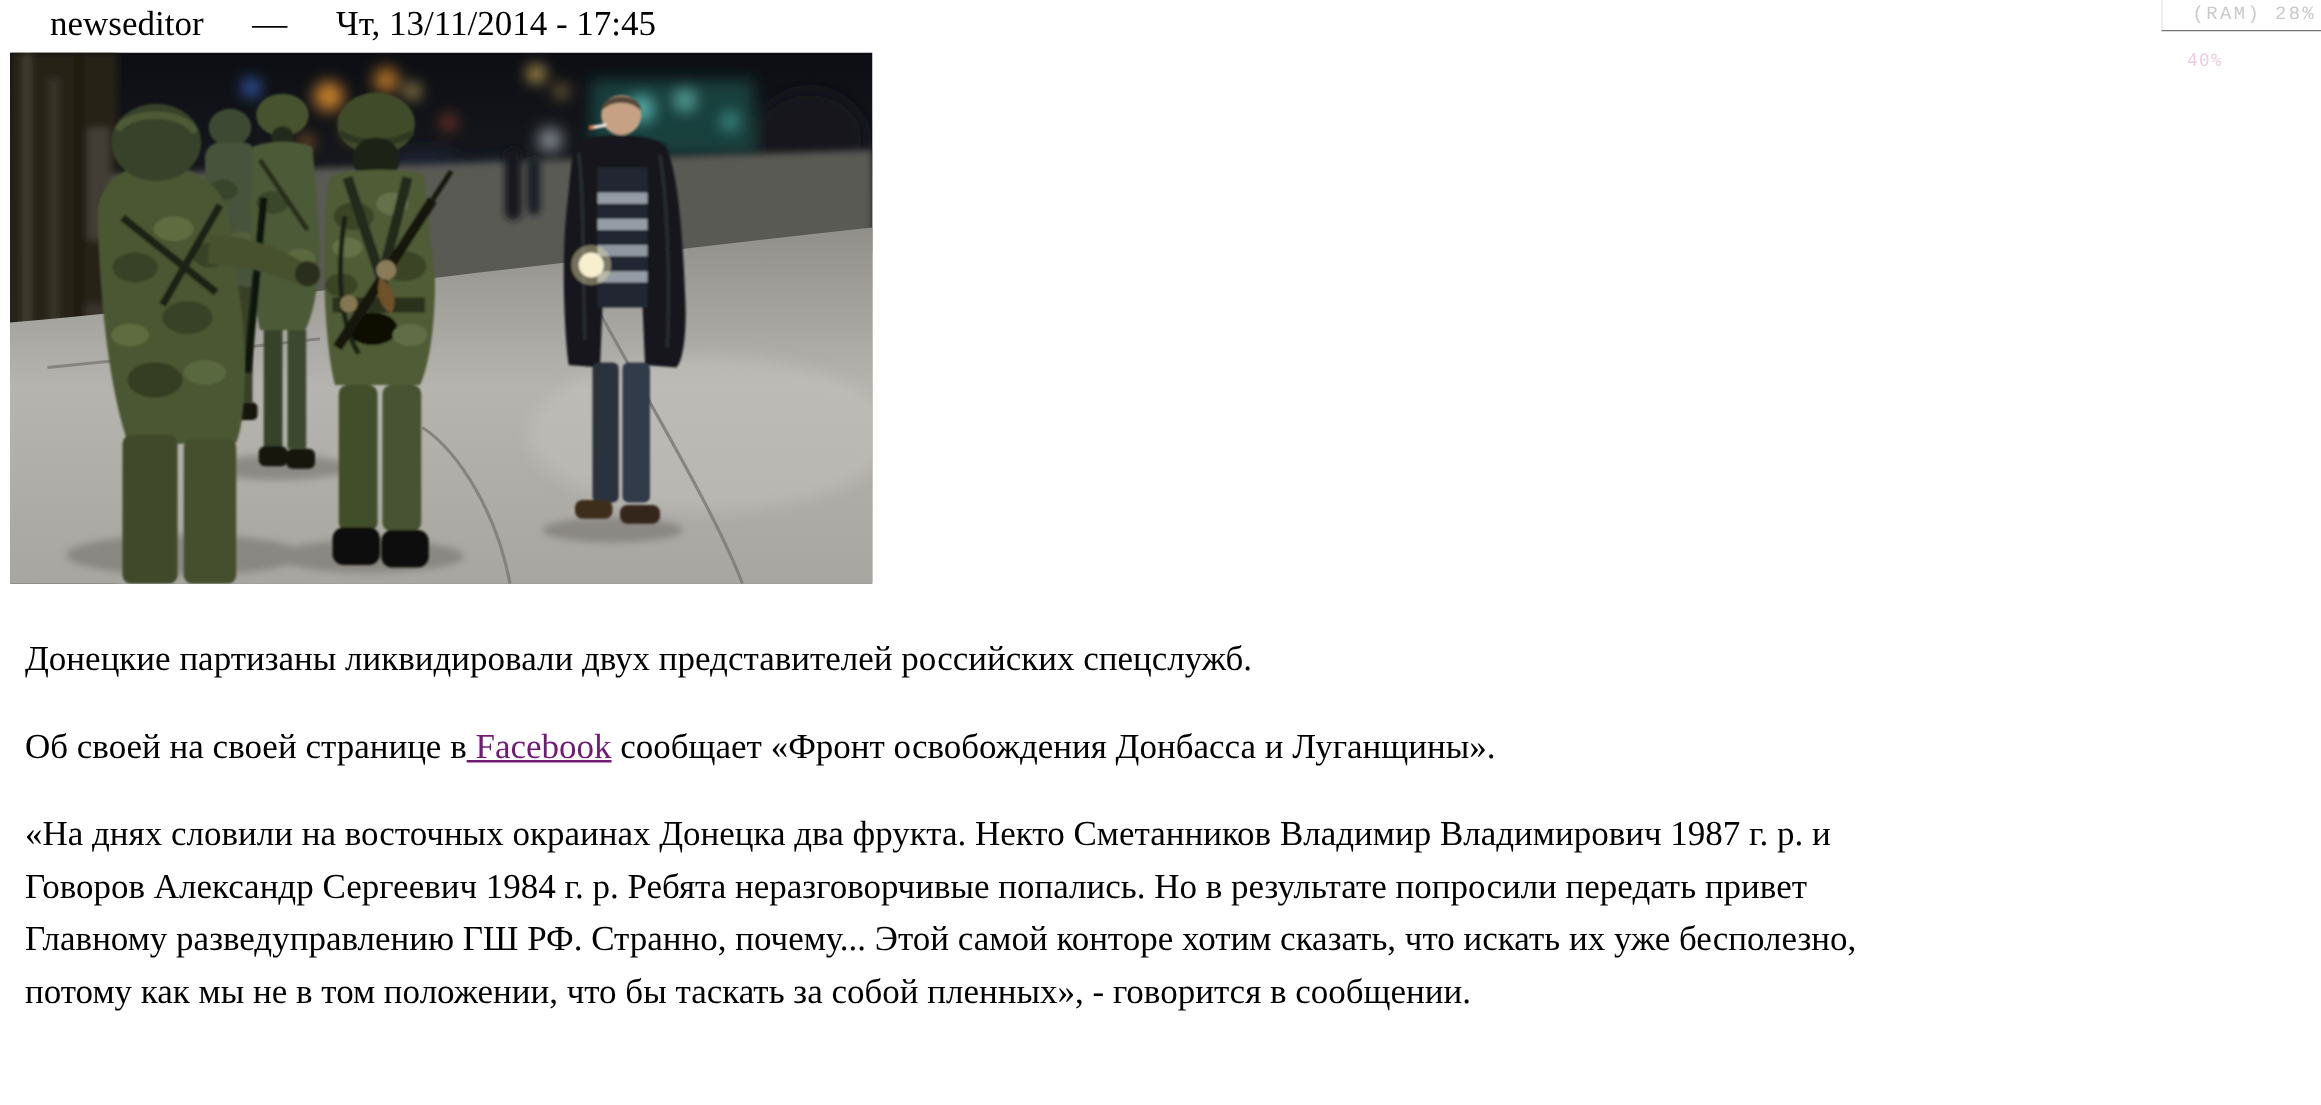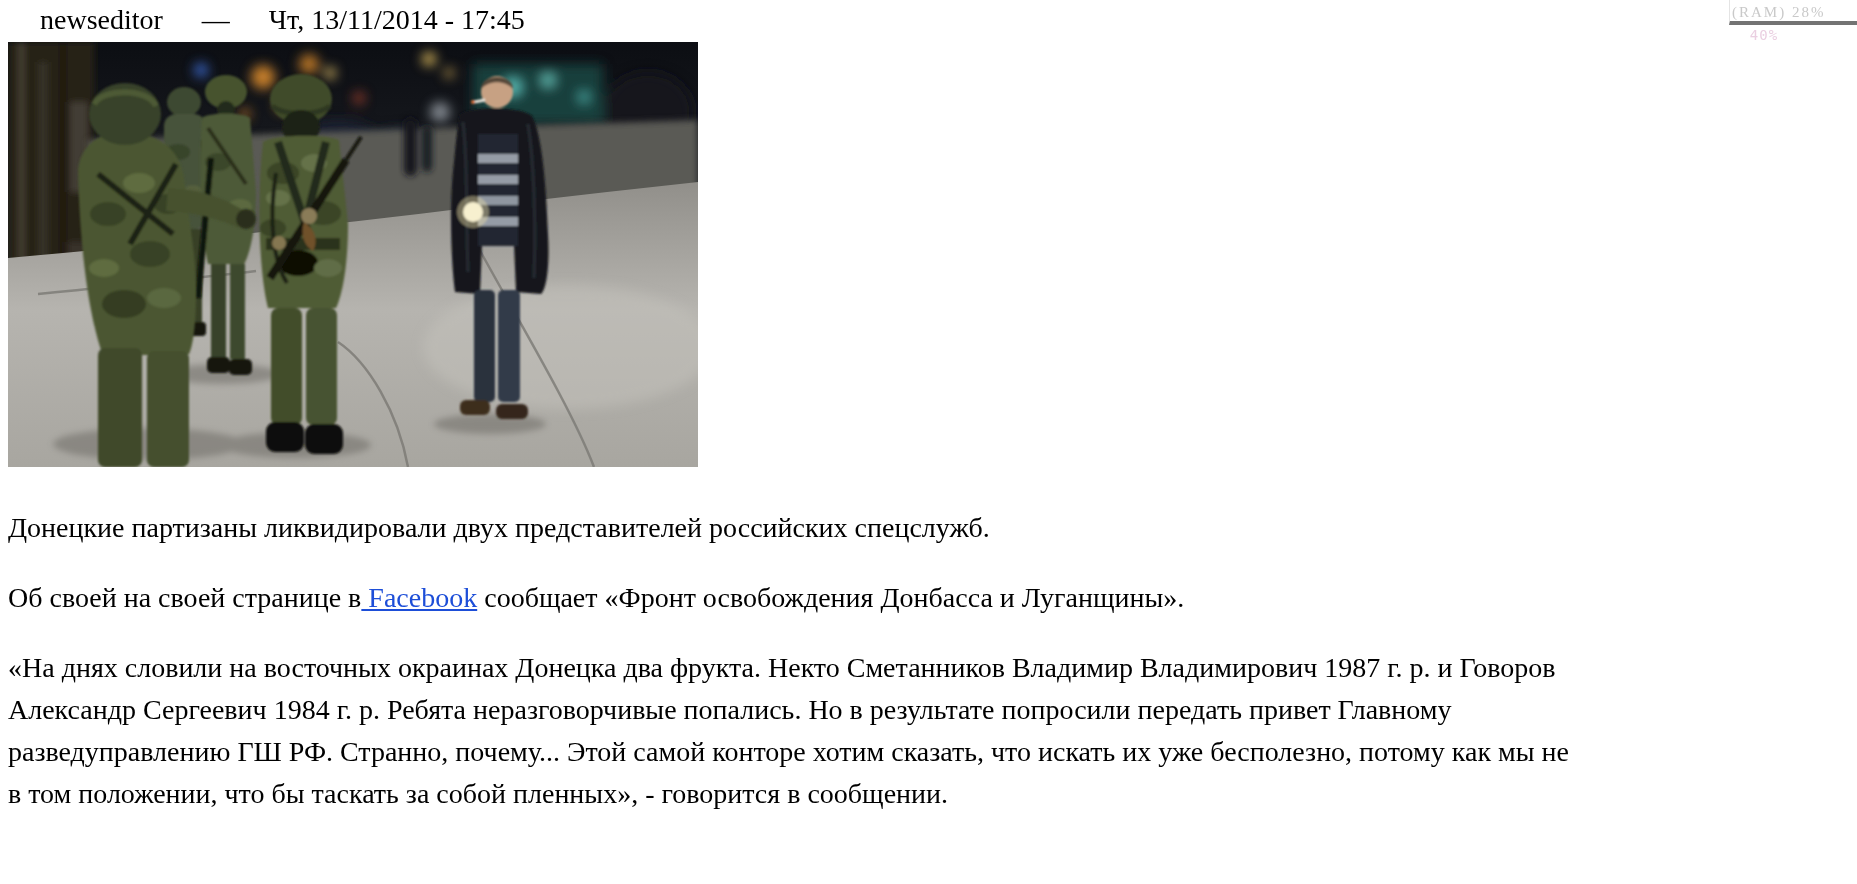--- a/index.html
+++ b/index.html
@@ -8,34 +8,34 @@
   .page { position: relative; width: 1857px; height: 884px; overflow: hidden; background: #ffffff; }
   .content { padding: 4px 8px 0 8px; }
 
   .byline { font-size: 28px; line-height: 1.15; white-space: nowrap; }
   .byline span { display: inline; margin-left: 32px; }
 
   figure.article-photo { margin: 6px 0 0 0; width: 690px; height: 425px; line-height: 0; }
   figure.article-photo svg { display: block; }
 
   .article-body { max-width: 1565px; }
-  .article-body p { font-size: 28px; line-height: 1.5; margin: 28px 0; }
+  .article-body p { font-size: 28px; line-height: 1.5; margin: 28px 12px; }
   .article-body p.first { margin-top: 40px; }
-  a.fb-link { color: #1d4ed8; text-decoration: underline; cursor: pointer; }
+  a.fb-link { color: #701a75; text-decoration: underline; cursor: pointer; }
 
   
   .ram-overlay {
     position: absolute; top: 0; left: 1729px; width: 128px; height: 25px;
-    border-left: 1px solid #e4e4e4; border-bottom: 4px solid #737373;
-    color: #c9c9c9; font-family: Liberation Serif, serif;
-    font-size: 15px; letter-spacing: 2px; line-height: 24px; padding-left: 2px;
+    border-left: 1px solid #e4e4e4; border-bottom: 1px solid #737373;
+    color: #c9c9c9; font-family: Liberation Mono, monospace;
+    font-size: 15px; letter-spacing: 2px; line-height: 24px; padding-left: 24px;
     background: #ffffff;
   }
   .pink-overlay {
-    position: absolute; top: 27px; left: 1736px; width: 56px;
+    position: absolute; top: 41px; left: 1736px; width: 56px;
     color: #e5c4da; opacity: 0.8;
     font-family: "DejaVu Sans Mono", "Liberation Mono", monospace;
     font-size: 14px; letter-spacing: 1px; text-align: center;
   }
 </style>
 </head>
 <body>
 
 <div class="page">
 

